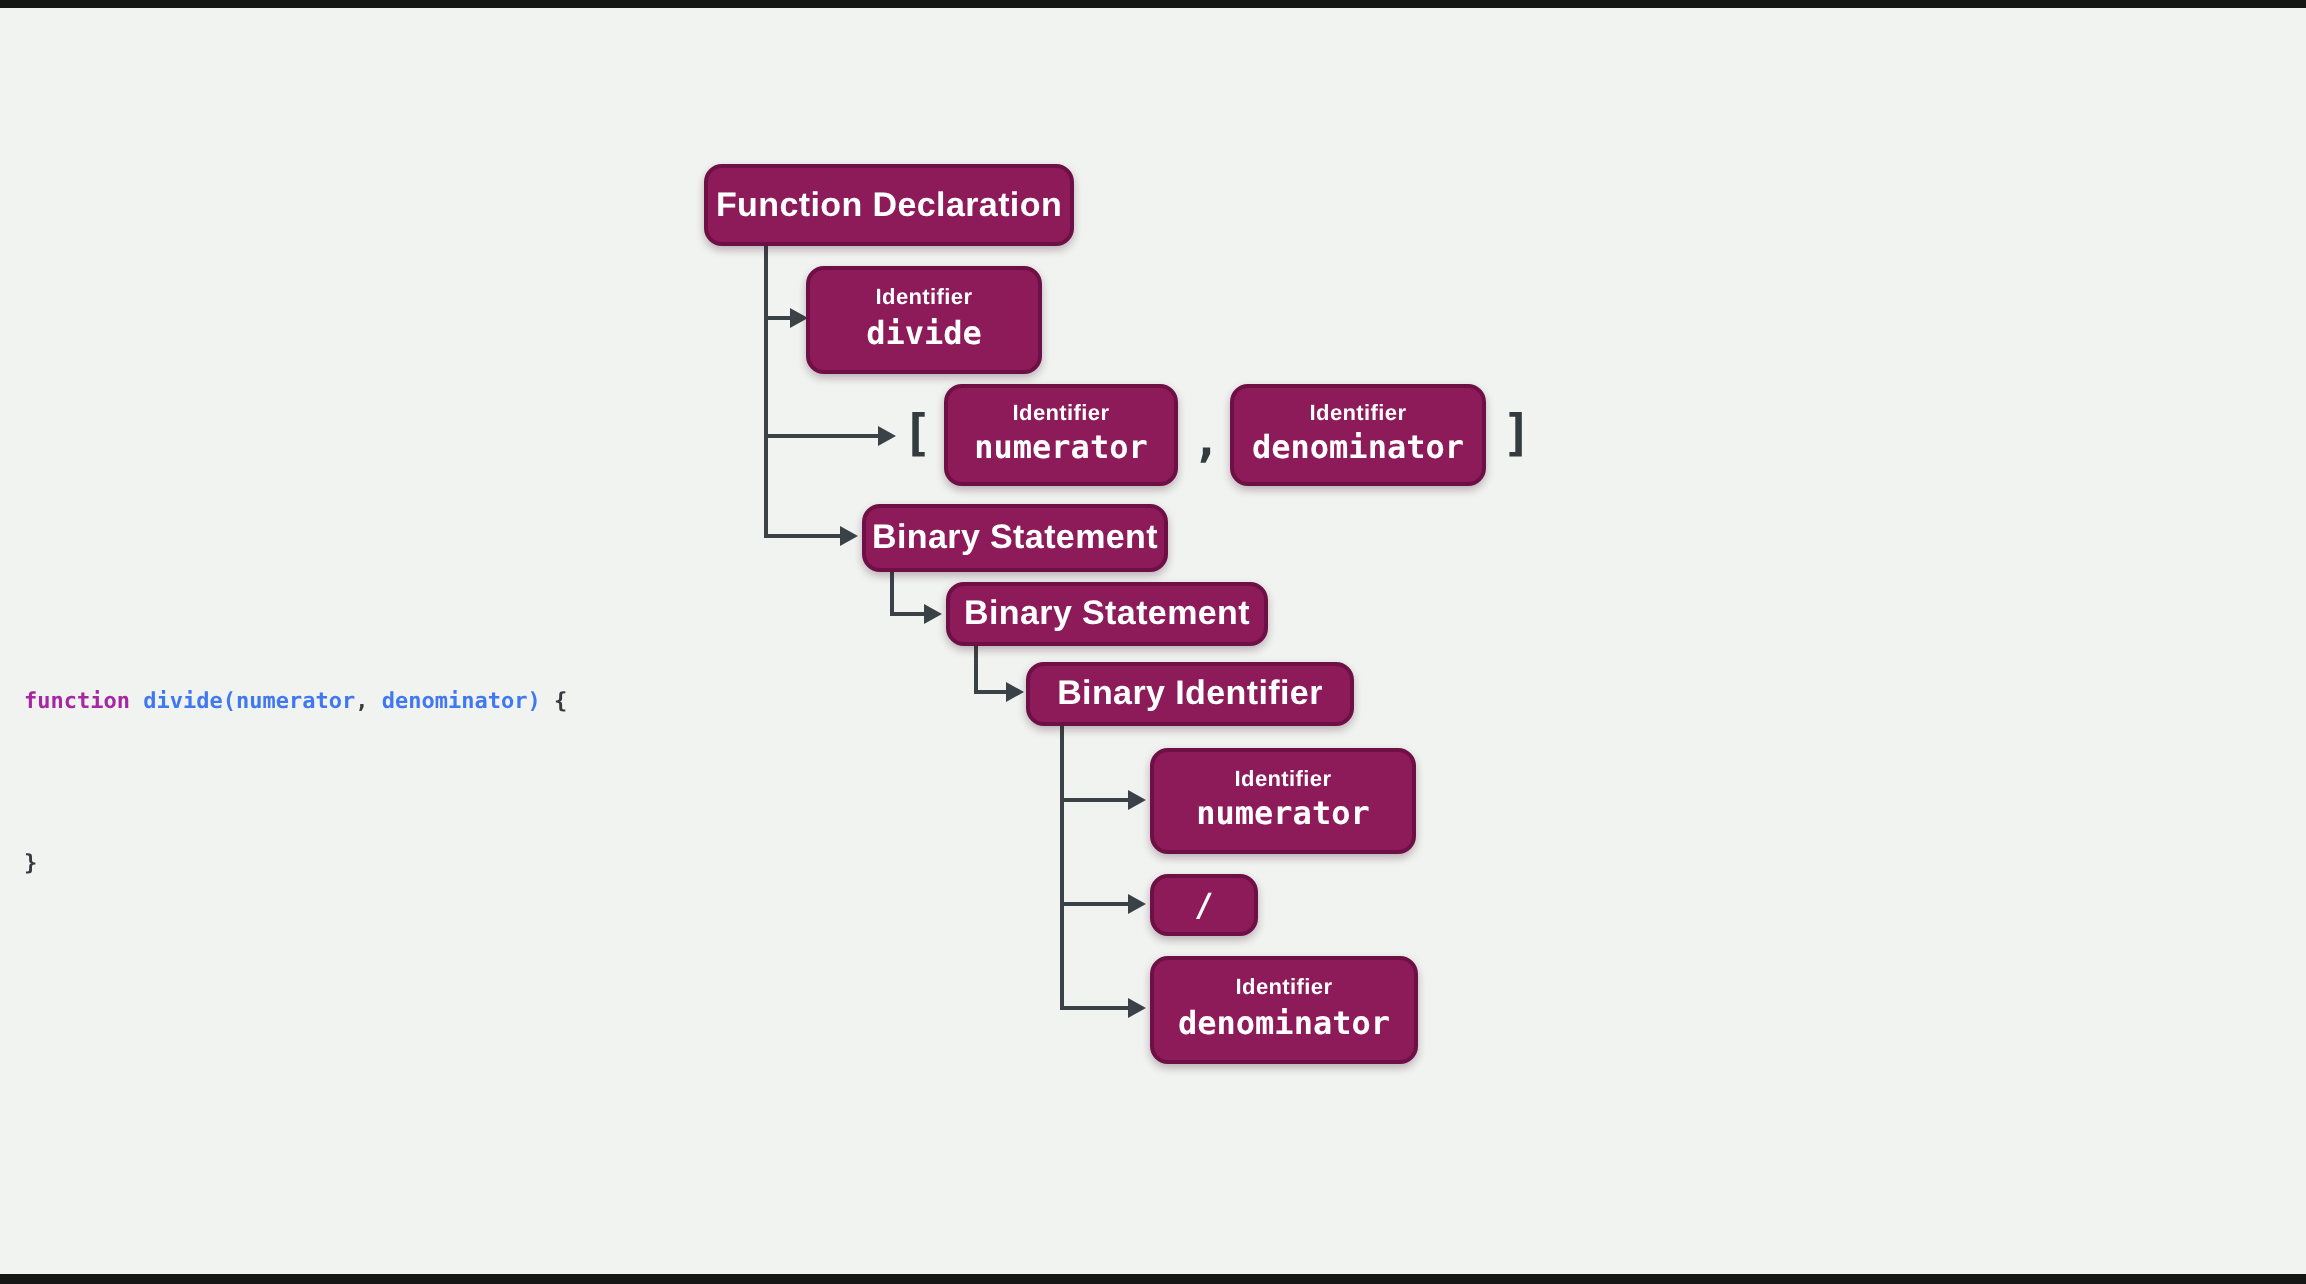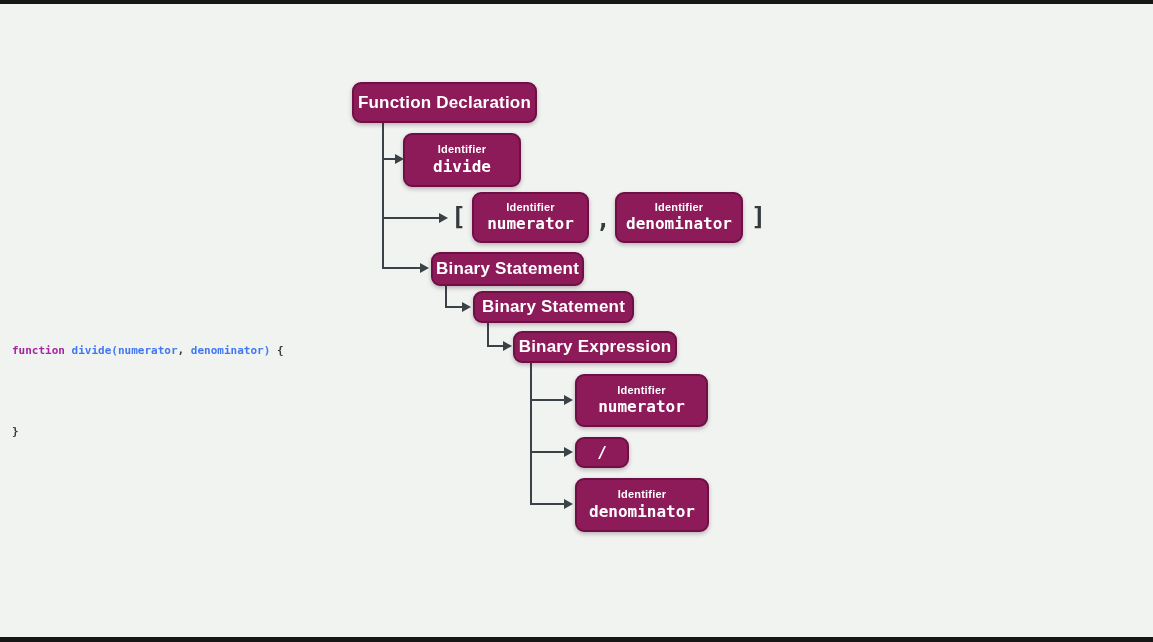--- a/index.html
+++ b/index.html
@@ -143,21 +143,21 @@
 
   <div class="node" id="n-block">
     <span class="label">Binary Statement</span>
   </div>
 
   <div class="node" id="n-return">
     <span class="label">Binary Statement</span>
   </div>
 
   <div class="node" id="n-binary">
-    <span class="label">Binary Expression</span>
+    <span class="label">Binary Identifier</span>
   </div>
 
   <div class="node" id="n-num2">
     <span class="type">Identifier</span>
     <span class="mono">numerator</span>
   </div>
 
   <div class="node" id="n-slash">
     <span class="mono">/</span>
   </div>

